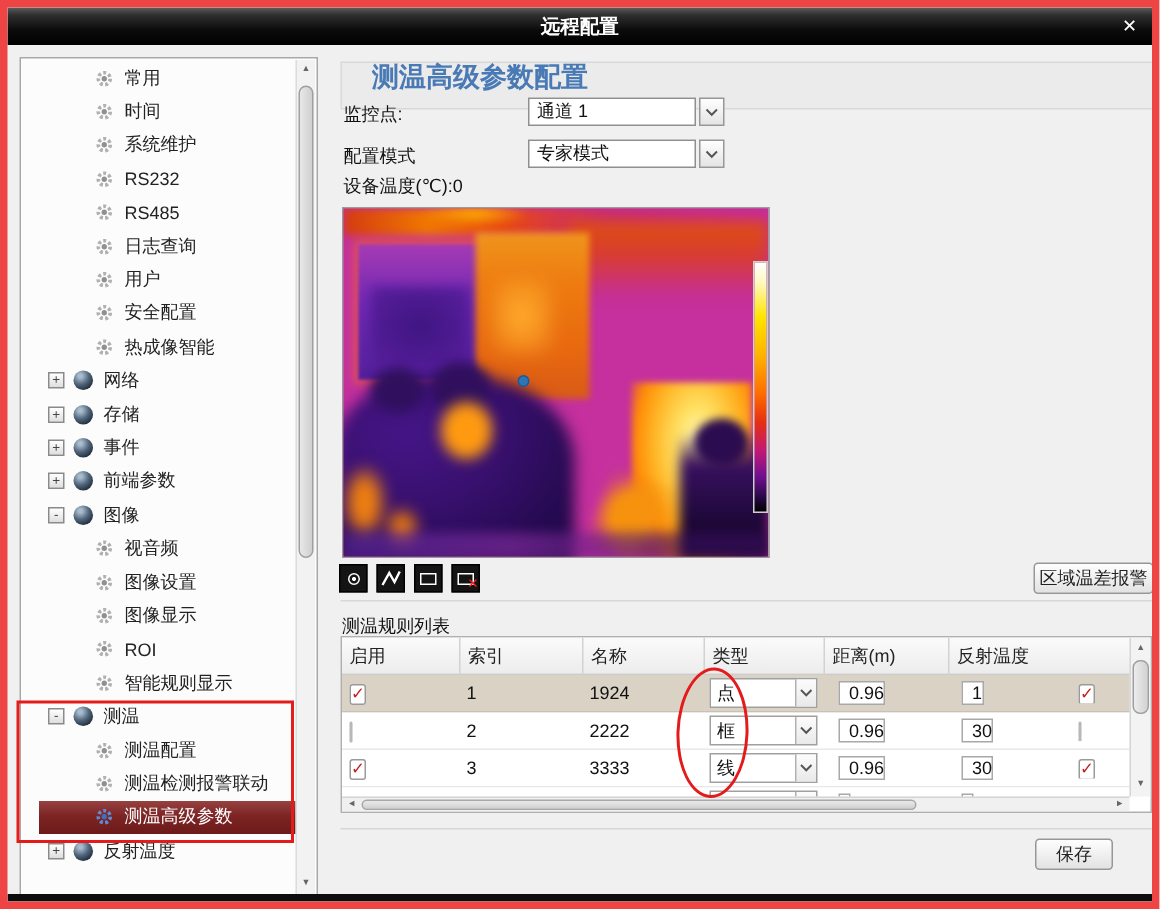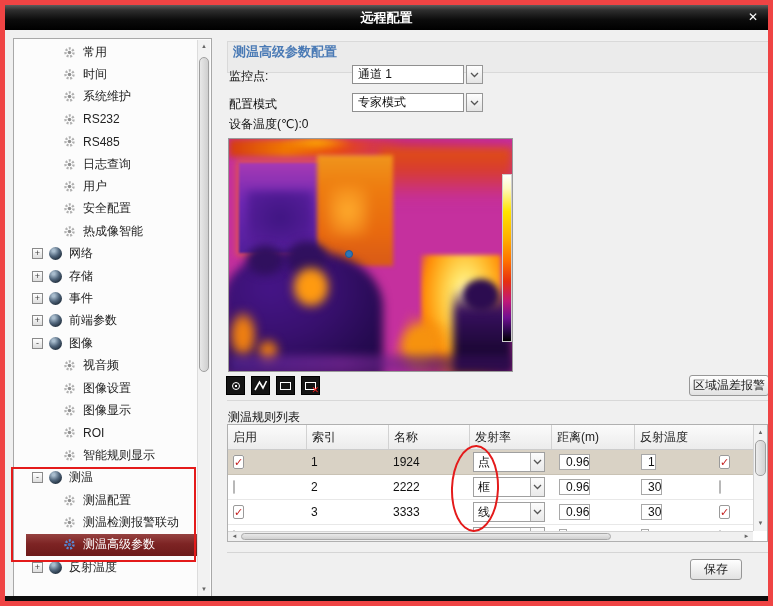--- a/index.html
+++ b/index.html
@@ -30,21 +30,21 @@
     background:radial-gradient(circle at 35% 28%, #a8bccd 10%, #51667c 45%, #16222f 85%); }
   .gear { width:13px; height:13px; flex:0 0 auto; display:inline-block; }
   .sb-scroll { position:absolute; right:1px; top:1px; width:13px; height:556px; background:#f2f2f2; border-left:1px solid #dcdcdc; }
   .sb-up, .sb-dn { position:absolute; left:0; width:12px; height:13px; font-size:6px; color:#666; text-align:center; line-height:13px; }
   .sb-up { top:0; } .sb-dn { bottom:0; }
   .sb-thumb { position:absolute; left:1px; top:17px; width:10px; height:315px; background:linear-gradient(90deg,#e8e8e8,#cfcfcf);
     border:1px solid #9f9f9f; border-radius:5px; }
 
   
   .heading-bar { position:absolute; left:222px; top:36px; width:542px; height:32px; background:#ebebeb;
-    border:1px solid #d9d9d9; color:#4a7ab5; font-size:13px; font-weight:bold; line-height:19px; padding-left:5px; }
+    border:1px solid #d9d9d9; color:#4a7ab5; font-size:18px; font-weight:bold; line-height:19px; padding-left:20px; }
   .flabel { position:absolute; left:224px; font-size:12px; color:#111; }
   .combo-field { position:absolute; left:347px; width:112px; height:19px; background:#fff; border:1px solid #8f8f8f;
     font-size:12px; line-height:17px; padding-left:5px; color:#111; }
   .combo-btn { position:absolute; left:461px; width:17px; height:19px; background:linear-gradient(#fefefe,#e4e4e4);
     border:1px solid #979797; display:flex; align-items:center; justify-content:center; }
 
   
   .thermal { position:absolute; left:223px; top:133px; width:285px; height:234px; border:1px solid #9a9a9a;
     background:#c5309e; overflow:hidden; }
   .thermal div { position:absolute; }
@@ -381,21 +381,21 @@
   <div class="btn region-btn">区域温差报警</div>
   <div class="hr1"></div>
 
   <div class="table-label">测温规则列表</div>
 
   <div class="rule-table">
     <div class="t-header">
       <div class="c1">启用</div>
       <div class="c2">索引</div>
       <div class="c3">名称</div>
-      <div class="c5">发射率</div>
+      <div class="c4">类型</div>
       <div class="c6">距离(m)</div>
       <div class="c7">反射温度</div>
     </div>
     <div class="t-rows" id="t-rows">
         <div class="t-row selected">
           <div class="c1"><span class="cb on">✓</span></div>
           <div class="c2"><span class="txt">1</span></div>
           <div class="c3"><span class="txt">1924</span></div>
           <div class="c4">
             <span class="cell-combo">

